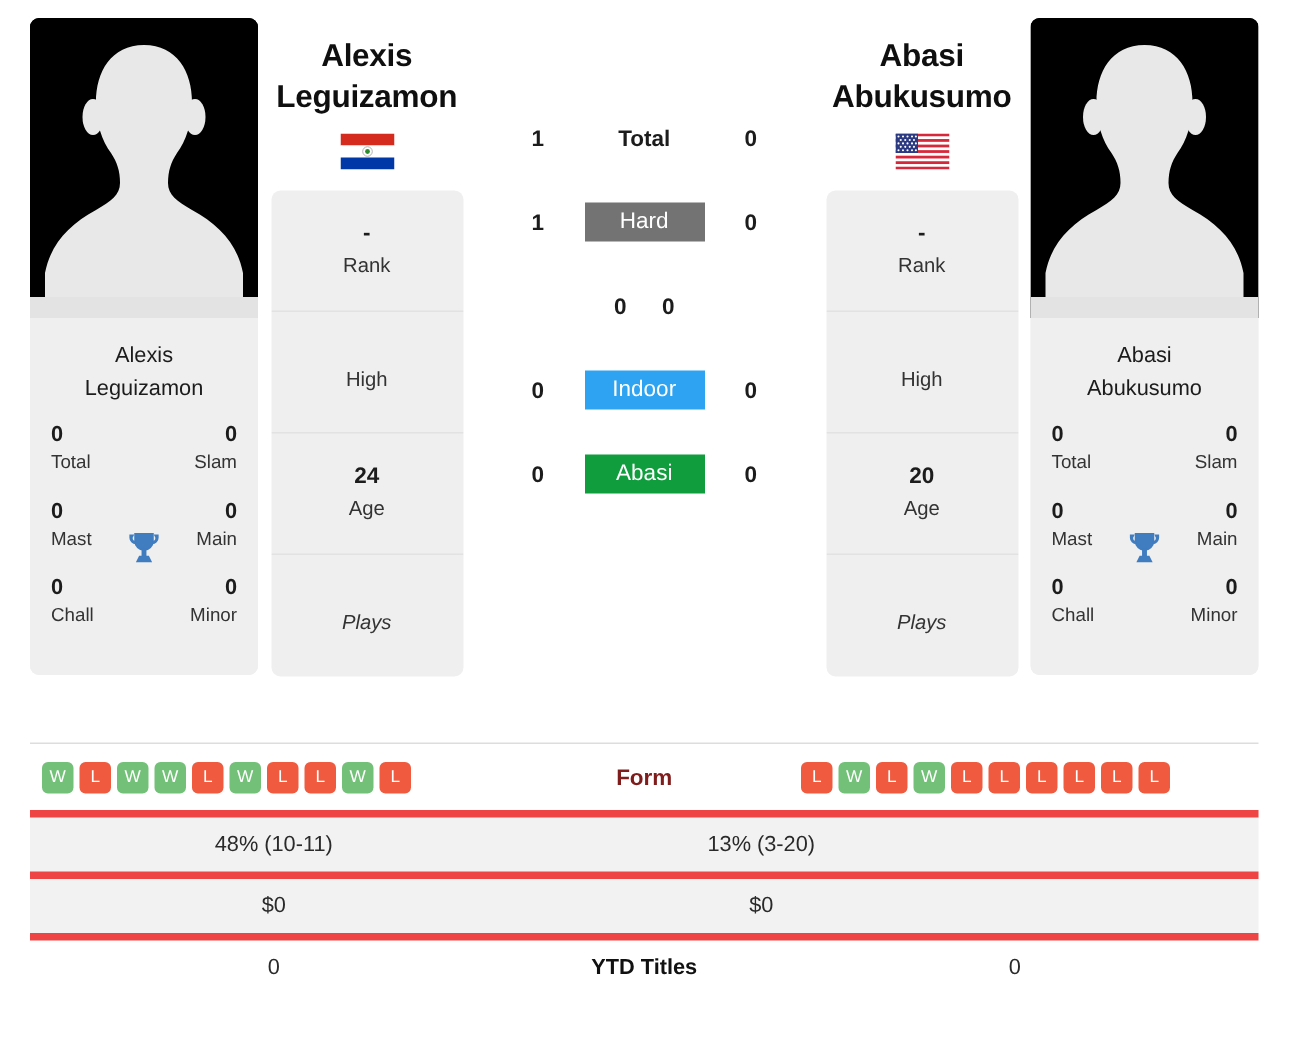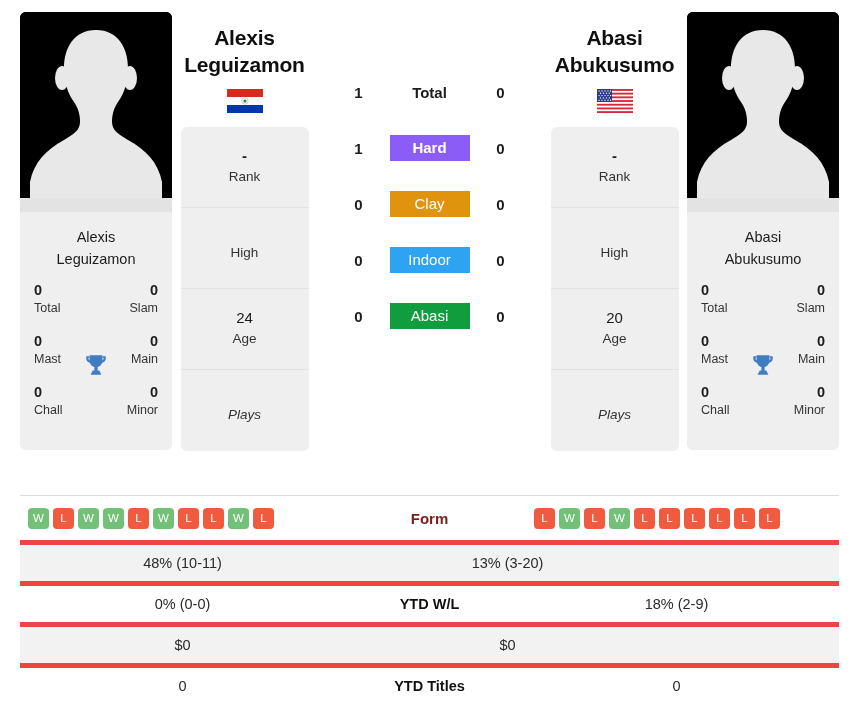--- a/index.html
+++ b/index.html
@@ -86,21 +86,21 @@
     border-radius: 6px;
     overflow: hidden;
   }
   .info-row {
     height: 81px;
     display: flex; flex-direction: column;
     align-items: center; justify-content: center;
     border-bottom: 1px solid #e2e2e2;
   }
   .info-row:last-child { border-bottom: none; font-style: italic; }
-  .ival { font-size: 15px; font-weight: normal; color: #1c1c1c; line-height: 1.3; min-height: 10px; }
+  .ival { font-size: 15px; font-weight: bold; color: #1c1c1c; line-height: 1.3; min-height: 10px; }
   .ival.dash { font-weight: bold; }
   .ilab { font-size: 13.5px; color: #333333; line-height: 1.6; }
 
   
   .h2h-col {
     flex: 1 1 auto;
     padding-top: 52px;
     display: flex; flex-direction: column; align-items: center;
   }
   .h2h-row {
@@ -288,29 +288,26 @@
       <div class="h2h-row">
         <div class="h2h-score">1</div>
         <div class="h2h-mid">
           <span class="h2h-total-label">Total</span>
         </div>
         <div class="h2h-score">0</div>
       </div>
       <div class="h2h-row">
         <div class="h2h-score">1</div>
         <div class="h2h-mid">
-          <span class="surface-badge" id="badge-hard" style="background: #8b5cf6; font-weight: bold;">Hard</span>
+          <span class="surface-badge" id="badge-hard" style="background: #737373;">Hard</span>
         </div>
         <div class="h2h-score">0</div>
       </div>
       <div class="h2h-row">
         <div class="h2h-score">0</div>
-        <div class="h2h-mid">
-          <span class="surface-badge" id="badge-clay" style="background: rgb(224, 148, 13);">Clay</span>
-        </div>
         <div class="h2h-score">0</div>
       </div>
       <div class="h2h-row">
         <div class="h2h-score">0</div>
         <div class="h2h-mid">
           <span class="surface-badge" id="badge-indoor" style="background: rgb(45, 163, 242);">Indoor</span>
         </div>
         <div class="h2h-score">0</div>
       </div>
       <div class="h2h-row">
@@ -471,25 +468,20 @@
         <div class="fbadge l">L</div>
         <div class="fbadge l">L</div>
       </div>
   </div>
 
   <div class="stats">
     <div class="srow alt">
       <div class="scell">48% (10-11)</div>
       <div class="scell">13% (3-20)</div>
     </div>
-    <div class="srow">
-      <div class="scell">0% (0-0)</div>
-      <div class="slabel">YTD W/L</div>
-      <div class="scell">18% (2-9)</div>
-    </div>
     <div class="srow alt">
       <div class="scell">$0</div>
       <div class="scell">$0</div>
     </div>
     <div class="srow">
       <div class="scell">0</div>
       <div class="slabel">YTD Titles</div>
       <div class="scell">0</div>
     </div>
   </div>

